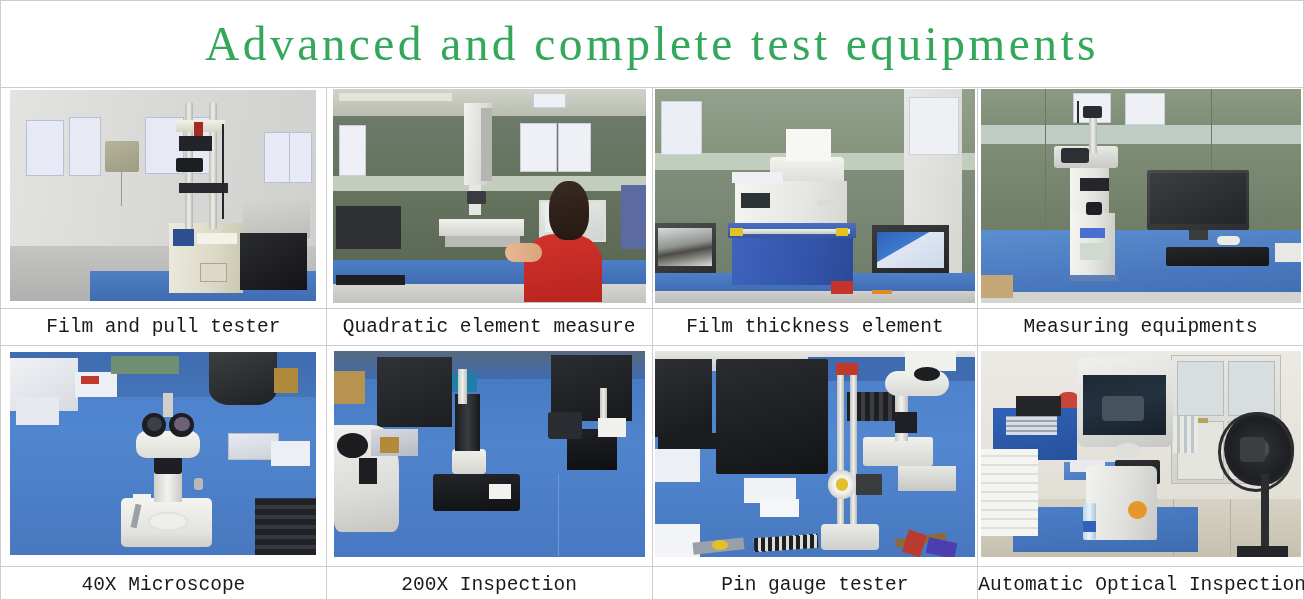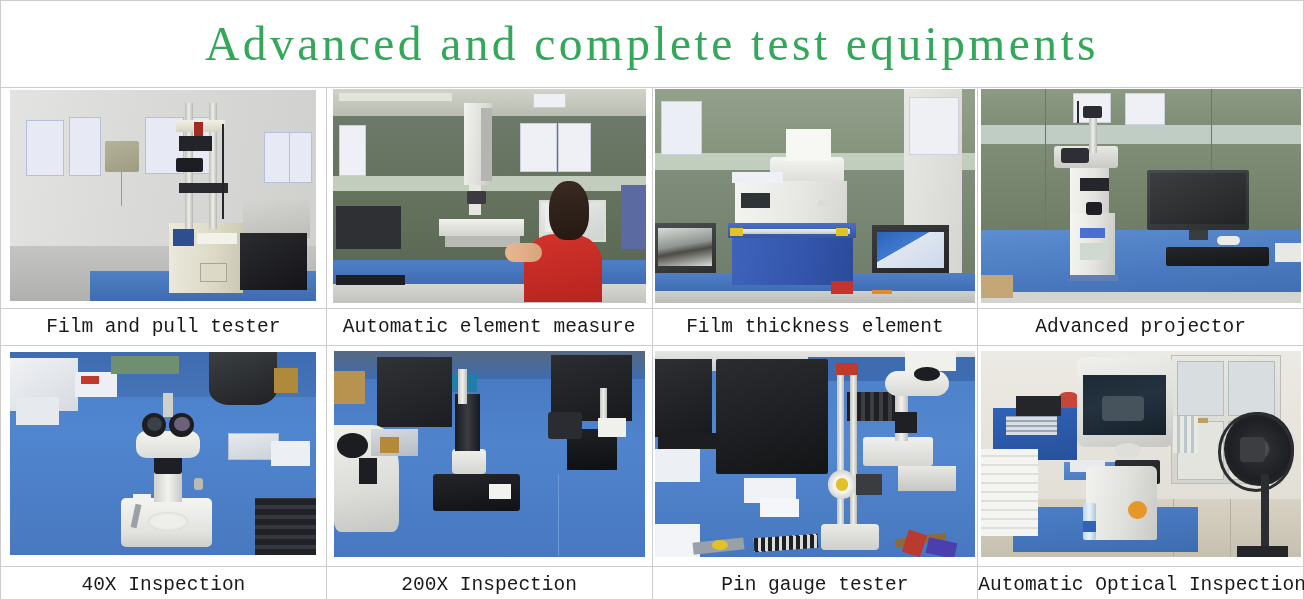--- a/index.html
+++ b/index.html
@@ -474,27 +474,27 @@
         <i class="post"></i><i class="cam"></i><i class="cable"></i><i class="feet"></i>
       </div>
     </td>
   </tr>
 
   <tr>
     <td class="caption-cell">
       <div class="caption">Film and pull tester</div>
     </td>
     <td class="caption-cell">
-      <div class="caption">Automatic element measure</div>
+      <div class="caption">Quadratic element measure</div>
     </td>
     <td class="caption-cell">
       <div class="caption">Film thickness element</div>
     </td>
     <td class="caption-cell">
-      <div class="caption">Advanced projector</div>
+      <div class="caption">Measuring equipments</div>
     </td>
   </tr>
 
   <tr>
     <td class="photo-cell c1">
       <div class="photo p5">
         <i class="bench"></i><i class="backstuff"></i>
         <i class="bag"></i><i class="bag2"></i><i class="dev"></i><i class="devr"></i>
         <i class="rail"></i><i class="dark"></i><i class="brass"></i>
         <i class="tray"></i><i class="grid"></i><i class="paper"></i>
@@ -540,21 +540,21 @@
         <i class="screenHood"></i><i class="screen"></i><i class="screenObj"></i><i class="neck"></i>
         <i class="trayBlue"></i><i class="trayW"></i><i class="darkBox"></i>
         <i class="mainBody"></i><i class="emblem"></i><i class="bottle"></i><i class="bottleLbl"></i>
         <i class="fan"></i><i class="fanRim"></i><i class="fanMotor"></i><i class="fanPole"></i><i class="fanBase"></i>
       </div>
     </td>
   </tr>
 
   <tr>
     <td class="caption-cell">
-      <div class="caption">40X Inspection</div>
+      <div class="caption">40X Microscope</div>
     </td>
     <td class="caption-cell">
       <div class="caption">200X Inspection</div>
     </td>
     <td class="caption-cell">
       <div class="caption">Pin gauge tester</div>
     </td>
     <td class="caption-cell">
       <div class="caption">Automatic Optical Inspection</div>
     </td>

